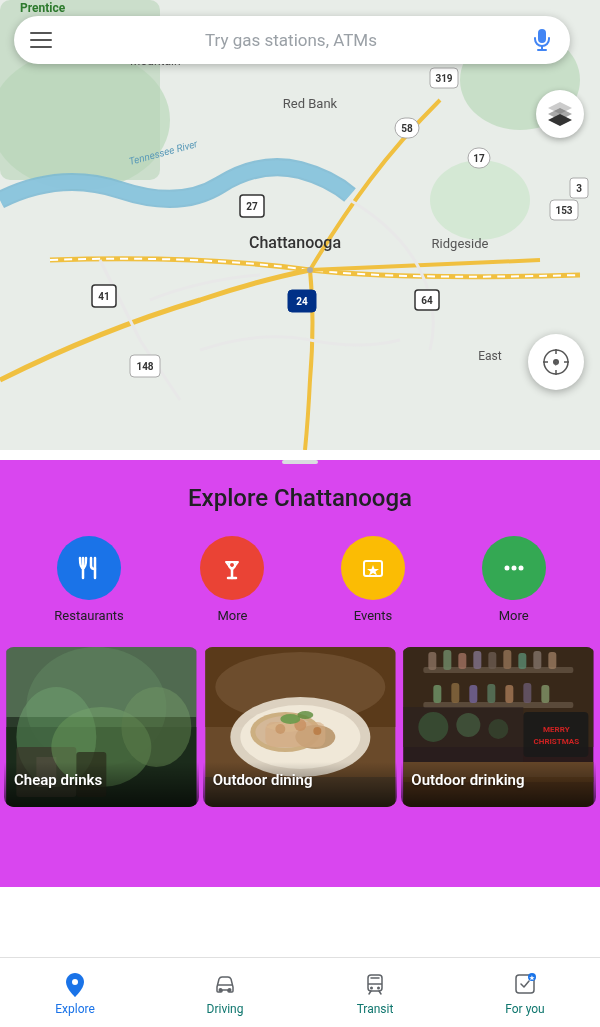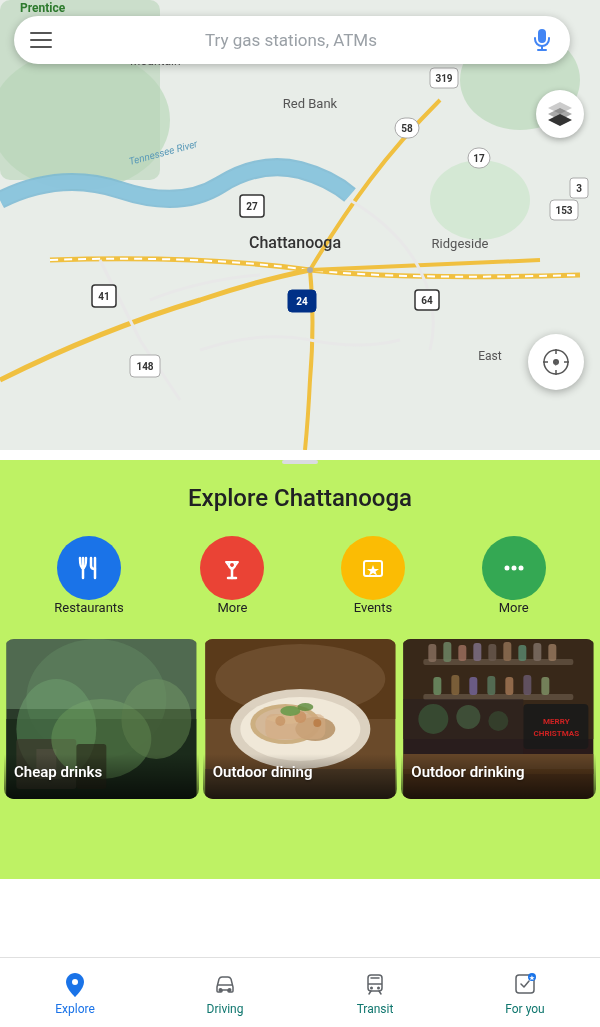--- a/index.html
+++ b/index.html
@@ -109,21 +109,21 @@
     .drag-handle {
       width: 36px;
       height: 4px;
       background: #dadce0;
       border-radius: 2px;
       margin: 10px auto 0;
     }
 
     
     .bottom-panel {
-      background: #bef264;
+      background: #d946ef;
       padding: 0 0 80px 0;
     }
 
     .explore-title {
       font-size: 24px;
       font-weight: 500;
       text-align: center;
       color: #202124;
       padding: 20px 0 24px;
     }
@@ -131,20 +131,21 @@
     
     .categories-row {
       display: flex;
       justify-content: space-around;
       padding: 0 16px 24px;
     }
     .category-item {
       display: flex;
       flex-direction: column;
       align-items: center;
+      gap: 8px;
       cursor: pointer;
     }
     .category-circle {
       width: 64px;
       height: 64px;
       border-radius: 50%;
       display: flex;
       align-items: center;
       justify-content: center;
     }

